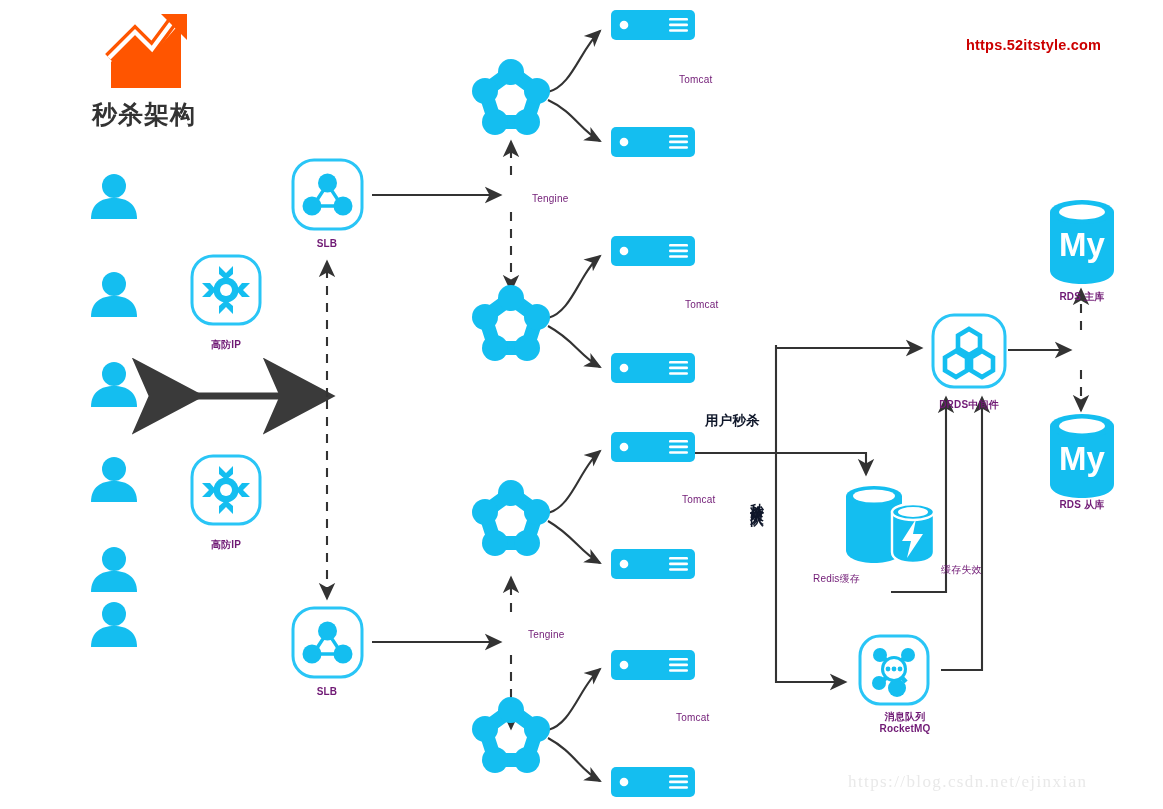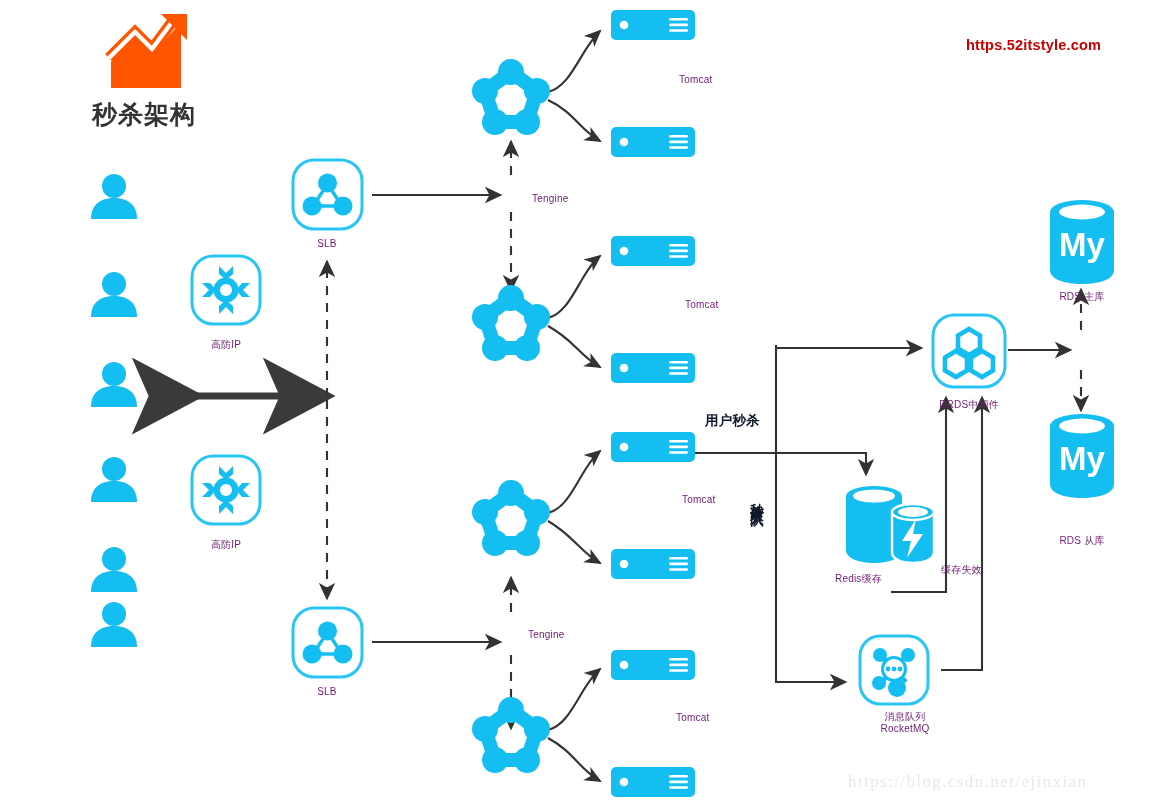--- a/index.html
+++ b/index.html
@@ -17,21 +17,21 @@
   }
   #wires{position:absolute;left:0;top:0;width:1163px;height:809px;pointer-events:none;}
   .node{position:absolute;}
   .lbl{
     position:absolute;
     color:#701a75;
     font-size:10px;
     white-space:nowrap;
     letter-spacing:.2px;
   }
-  .lbl.ctr{transform:translateX(-50%);text-align:center;}
+  .lbl.ctr{transform:translateX(-50%);text-align:center;font-weight:bold;}
   .lbl2{line-height:1.22;margin-left:11px;}
   .red{color:#0f172a;font-weight:bold;font-size:13.5px;}
   .red.vert{
     writing-mode:vertical-rl;
     text-orientation:upright;
     letter-spacing:2px;
     line-height:1;
   }
   .title-cn{
     position:absolute;
@@ -383,21 +383,21 @@
         <ellipse cx="34" cy="18" rx="21" ry="6.6" fill="#ffffff"></ellipse>
       </g>
       <g>
         <path d="M52,34 L52,74 C52,81 61,85 73,85 C85,85 94,81 94,74 L94,34 Z" fill="#14bef0" stroke="#ffffff" stroke-width="2.4"></path>
         <ellipse cx="73" cy="34" rx="21" ry="8" fill="#14bef0" stroke="#ffffff" stroke-width="2.4"></ellipse>
         <ellipse cx="73" cy="34" rx="15" ry="5" fill="#ffffff"></ellipse>
         <path d="M76,41 L62,63 L71,63 L67,80 L83,56 L73,56 Z" fill="#ffffff"></path>
       </g>
     </svg>
   </div>
-  <div class="lbl" style="left:835px;top:572px;">Redis缓存</div>
+  <div class="lbl" style="left:813px;top:572px;">Redis缓存</div>
 
   <div class="node" style="left:857px;top:633px;">
     <svg width="74" height="74" viewBox="0 0 74 74">
       <rect x="3" y="3" width="68" height="68" rx="20" ry="20" fill="#ffffff" stroke="#29c5f6" stroke-width="3"></rect>
       <g stroke="#14bef0" stroke-width="4.5">
         <line x1="25" y1="23" x2="49" y2="49"></line>
         <line x1="49" y1="23" x2="25" y2="49"></line>
         <line x1="37" y1="37" x2="37" y2="55"></line>
       </g>
       <g fill="#14bef0">
@@ -443,21 +443,21 @@
   <div class="lbl ctr" style="left:1082px;top:290px;">RDS 主库</div>
 
   <div class="node" style="left:1046px;top:410px;">
     <svg width="72" height="92" viewBox="0 0 72 92">
       <path d="M4,16 L4,74 C4,83 18,88 36,88 C54,88 68,83 68,74 L68,16 Z" fill="#14bef0"></path>
       <ellipse cx="36" cy="16" rx="32" ry="12" fill="#14bef0"></ellipse>
       <ellipse cx="36" cy="16" rx="23" ry="7.4" fill="#ffffff"></ellipse>
       <text x="36" y="60" font-family="Liberation Sans, sans-serif" font-size="33" font-weight="bold" fill="#ffffff" text-anchor="middle">My</text>
     </svg>
   </div>
-  <div class="lbl ctr" style="left:1082px;top:498px;margin-top:36px;">RDS 从库</div>
+  <div class="lbl ctr" style="left:1082px;top:498px;">RDS 从库</div>
 
   <div class="lbl red" style="left:705px;top:412px;">用户秒杀</div>
 
   <div class="lbl red vert" style="left:750px;top:492px;">秒杀请求入队</div>
 
   <div class="lbl" style="left:941px;top:563px;">缓存失效</div>
 
   <div class="brand" style="left:966px;top:37px;">https.52itstyle.com</div>
   <div class="wm" style="left:848px;top:772px;">https://blog.csdn.net/ejinxian</div>
 

